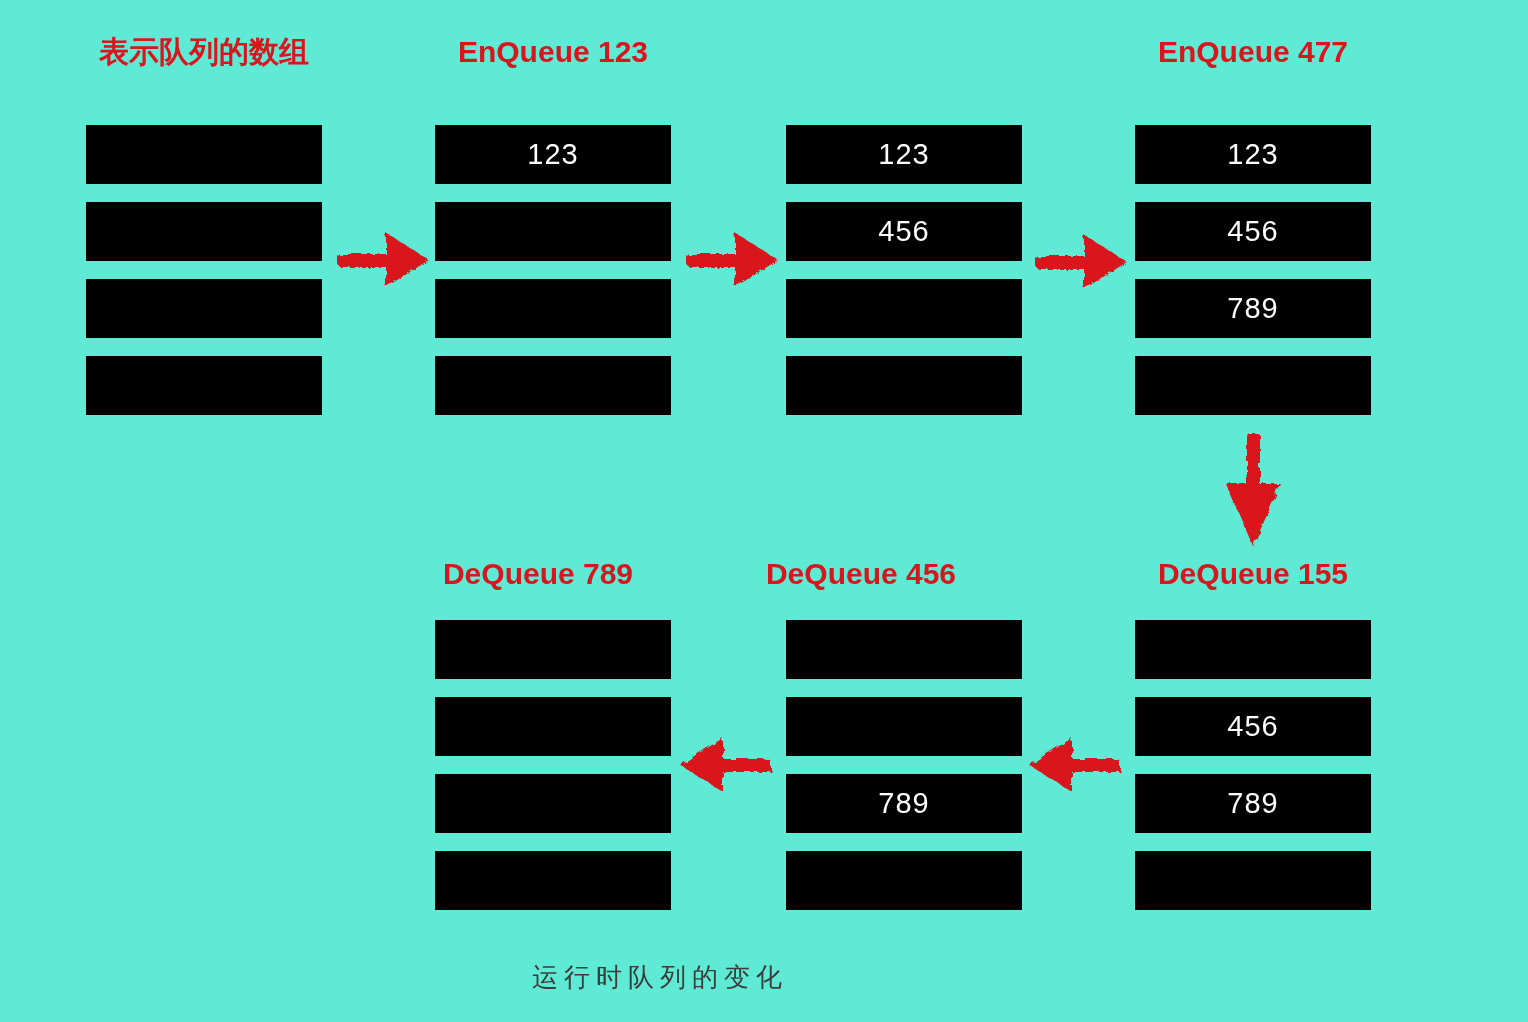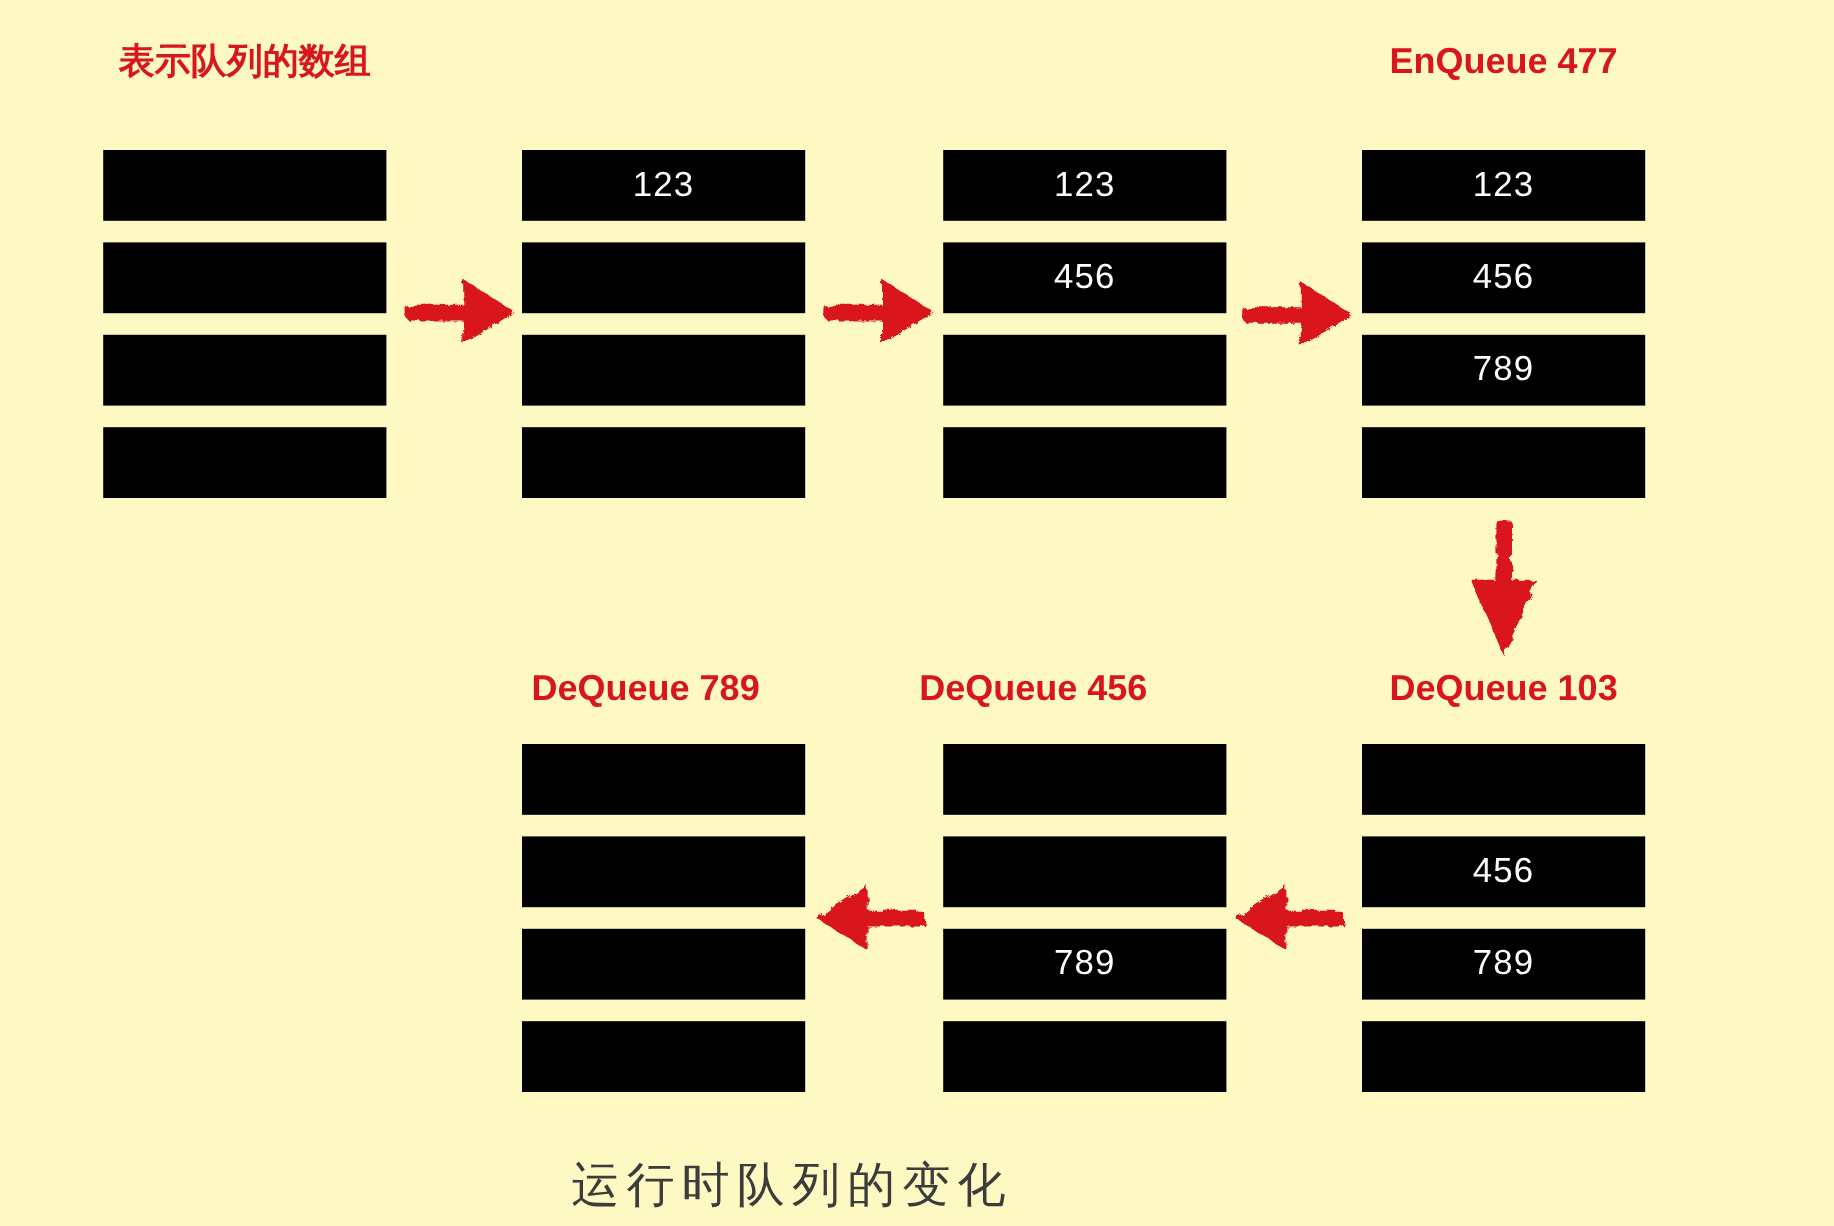--- a/index.html
+++ b/index.html
@@ -1,56 +1,57 @@
 <!DOCTYPE html>
 <html><head>
 <meta charset="utf-8">
 <style>
   * { margin:0; padding:0; box-sizing:border-box; }
   html,body { background:#ffffff; }
   body { font-family:"Liberation Sans","DejaVu Sans",sans-serif; }
   .canvas {
     position:relative; width:1528px; height:1022px;
-    background:#fef9c3; overflow:hidden;
+    background:#5eead4; overflow:hidden;
   }
   .hd {
     position:absolute; top:36px; width:236px;
     text-align:center; font-weight:bold; font-size:30px;
     color:#d8161d; white-space:nowrap; line-height:32px;
   }
   .hd.bottom { top:558px; }
   .col { position:absolute; width:236px;text-align:right; }
   .cell {
     width:236px; height:59px; margin-bottom:18px;
     background:#010101; color:#fdfdfd;
     font-size:29px; letter-spacing:1px;
     display:flex; align-items:center; justify-content:center;
   }
   .arrow { position:absolute; }
   .caption {
     position:absolute; left:440px; top:960px; width:440px;
-    text-align:center; font-size:40px; letter-spacing:6px;
+    text-align:center; font-size:26px; letter-spacing:6px;
     color:#3c3c3c; white-space:nowrap;
   }
 </style>
 </head>
 <body>
 
 <div class="canvas">
 
   <svg width="0" height="0" style="position:absolute" aria-hidden="true">
     <defs>
       <filter id="rough" x="-30%" y="-30%" width="160%" height="160%">
         <feTurbulence type="fractalNoise" baseFrequency="0.12" numOctaves="4" seed="7" result="n"></feTurbulence>
         <feDisplacementMap in="SourceGraphic" in2="n" scale="6"></feDisplacementMap>
       </filter>
     </defs>
   </svg>
 
   <div class="hd" style="left:86px">表示队列的数组</div>
+  <div class="hd" style="left:435px">EnQueue 123</div>
   <div class="hd" style="left:1135px">EnQueue 477</div>
 
   <div class="col" style="left:86px;top:125px">
     <div class="cell"></div>
     <div class="cell"></div>
     <div class="cell"></div>
     <div class="cell"></div>
   </div>
 
   <div class="col" style="left:435px;top:125px">
@@ -95,21 +96,21 @@
 
   <svg class="arrow" style="left:1220px;top:428px" width="66" height="124" viewBox="0 0 66 124">
     <g filter="url(#rough)" fill="#d8161d">
       <rect x="27" y="5" width="13" height="58" rx="4"></rect>
       <polygon points="6,56 61,56 33,118"></polygon>
     </g>
   </svg>
 
   <div class="hd bottom" style="left:420px">DeQueue 789</div>
   <div class="hd bottom" style="left:743px">DeQueue 456</div>
-  <div class="hd bottom" style="left:1135px">DeQueue 103</div>
+  <div class="hd bottom" style="left:1135px">DeQueue 155</div>
 
   <div class="col" style="left:435px;top:620px">
     <div class="cell"></div>
     <div class="cell"></div>
     <div class="cell"></div>
     <div class="cell"></div>
   </div>
 
   <div class="col" style="left:786px;top:620px">
     <div class="cell"></div>

